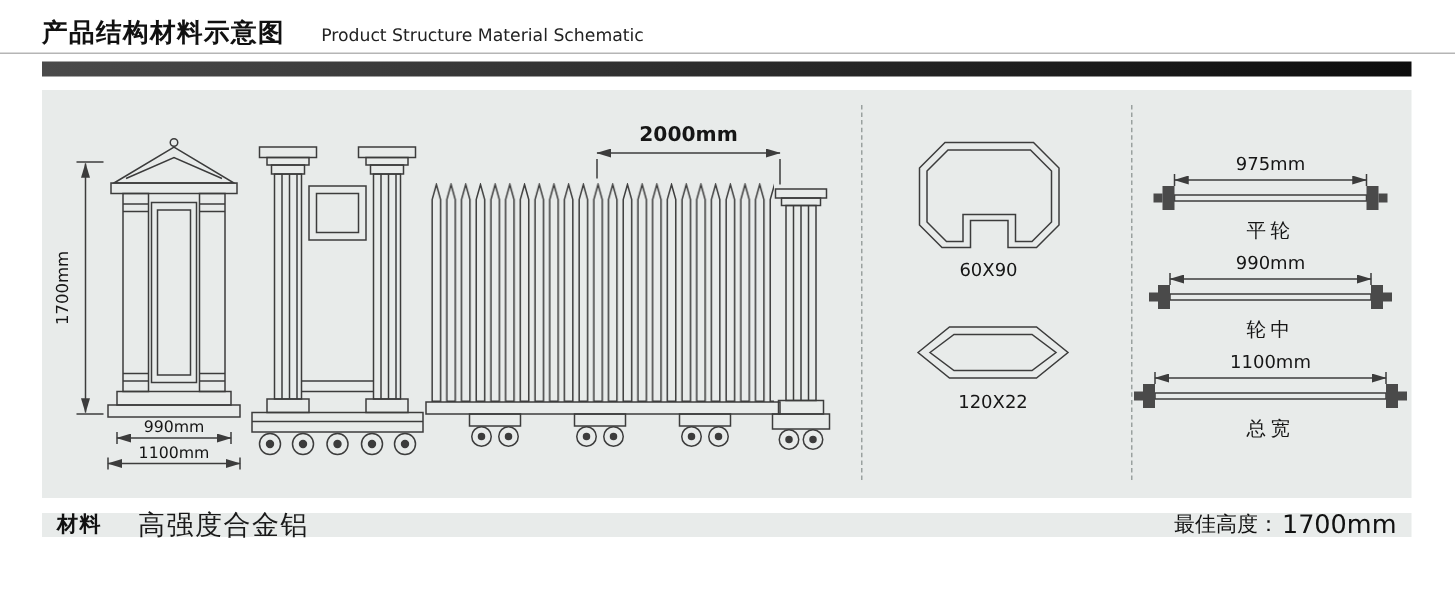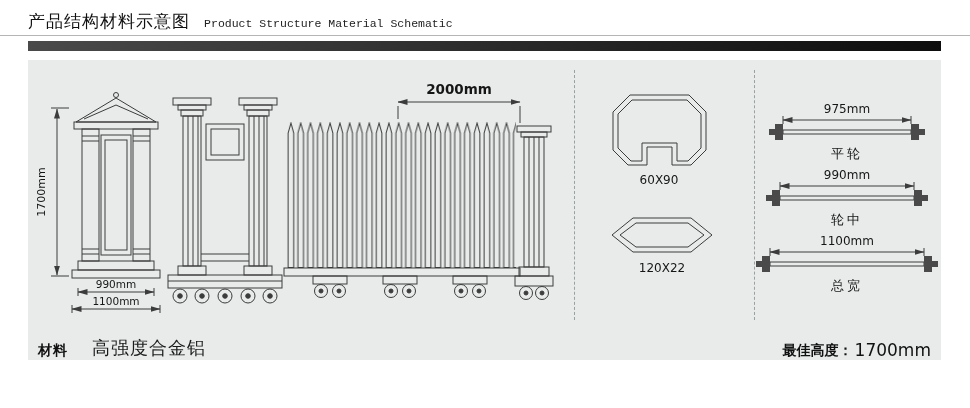--- a/index.html
+++ b/index.html
@@ -5,22 +5,22 @@
   * { margin:0; padding:0; box-sizing:border-box; }
   html,body { width:970px; height:408px; }
   body {
     position:relative; background:#ffffff; overflow:hidden;
     font-family:"DejaVu Sans","Liberation Sans",sans-serif; color:#1a1a1a;
   }
   .page { position:absolute; inset:0; }
 
   
   .hdr { position:absolute; left:28px; top:10px; white-space:nowrap; }
-  .title { font-size:17px; font-weight:normal; letter-spacing:1px; color:#111; }
-  .subtitle { font-size:11.5px; color:#222; margin-left:9px;font-family:Liberation Mono, monospace; }
+  .title { font-size:17px; font-weight:bold; letter-spacing:1px; color:#111; }
+  .subtitle { font-size:11.5px; color:#222; margin-left:19px; }
   .hdr-rule { position:absolute; left:0; top:35px; width:970px; height:1px; background:#b5b5b5; }
   .accent-bar {
     position:absolute; left:28px; top:41px; width:913px; height:10px;
     background:linear-gradient(to right,#4a4a4a,#0d0d0d);
   }
 
   
   .panel {
     position:absolute; left:28px; top:60px; width:913px; height:272px;
     background:#e8ebea;
@@ -36,27 +36,27 @@
   svg text { font-family:"DejaVu Sans","Liberation Sans",sans-serif; fill:#161616; }
   .mid { text-anchor:middle; }
   .t10 { font-size:10.5px; }
   .t11 { font-size:11px; }
   .t12 { font-size:12px; }
   .t13 { font-size:13.5px; font-weight:bold; }
   .cjk { font-size:13px; letter-spacing:3px; }
 
   
   .foot {
-    position:absolute; left:28px; top:328px; width:913px; height:32px;
-    background:#e8ebea; display:flex; align-items:flex-end; padding:0 10px;
+    position:absolute; left:28px; top:342px; width:913px; height:16px;
+    background:#e8ebea; display:flex; align-items:center; padding:0 10px;
   }
   .mat-label { font-size:14px; font-weight:bold; color:#111; margin-right:24px; letter-spacing:1px; }
   .mat-value { font-size:18px; color:#1a1a1a; letter-spacing:1px; }
   .flex-spacer { flex:1; }
-  .bh-label { font-size:14px; font-weight:bold; color:#111; }
+  .bh-label { font-size:14px; font-weight:normal; color:#111; }
   .bh-value { font-size:17px; color:#111; margin-left:2px; }
 </style>
 </head>
 <body>
 
 <div class="page">
 
   <div class="hdr">
     <span class="title">产品结构材料示意图</span>
     <span class="subtitle">Product Structure Material Schematic</span>

